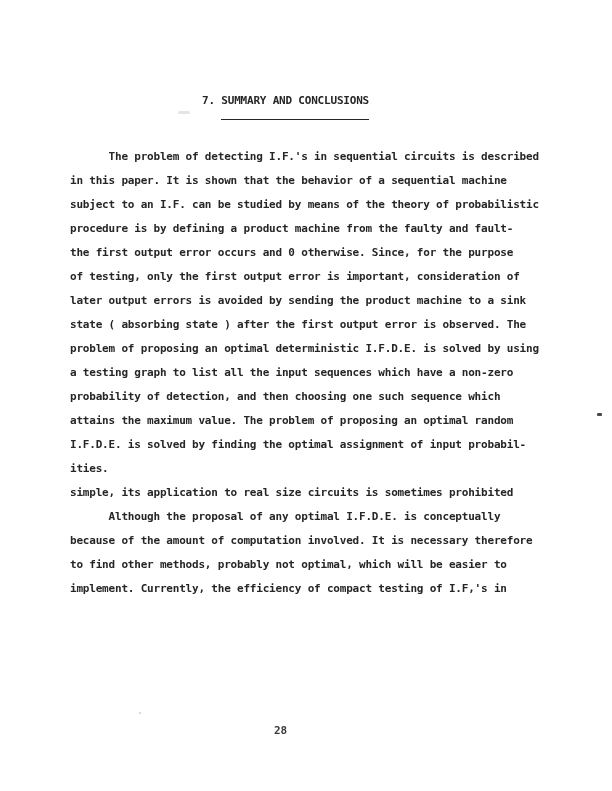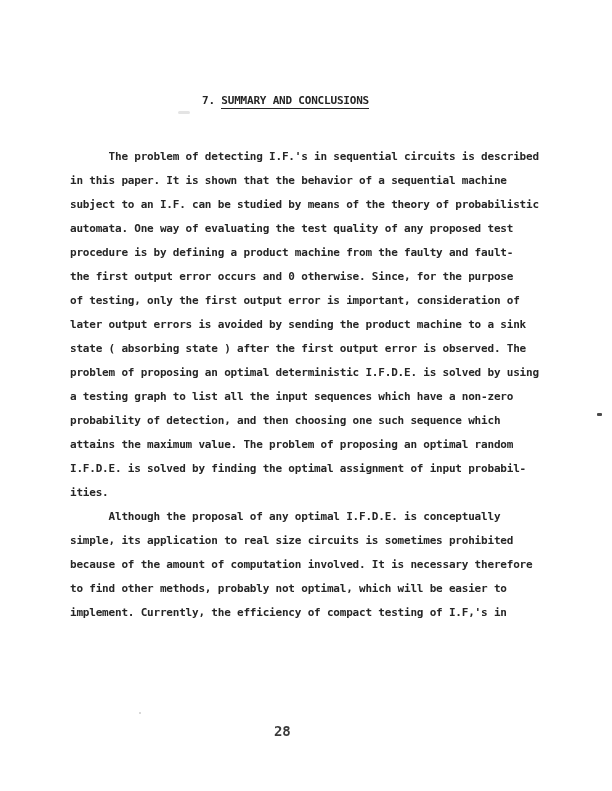--- a/index.html
+++ b/index.html
@@ -21,41 +21,41 @@
     left: 202px;
     top: 89px;
     font-size: 11px;
     font-weight: bold;
     line-height: 24px;
     letter-spacing: -0.2px;
     white-space: pre;
   }
   .heading .underlined {
     border-bottom: 1.5px solid #262626;
-    padding-bottom: 1px;
+    padding-bottom: 12px;
   }
   .body-text {
     position: absolute;
     left: 70px;
     top: 145px;
     width: 500px;
     font-size: 11px;
     font-weight: bold;
     line-height: 24px;
     letter-spacing: -0.2px;
   }
   .line {
     white-space: pre;
     height: 24px;
   }
   .pagenum {
     position: absolute;
     left: 274px;
     top: 719px;
-    font-size: 14px;
+    font-size: 11px;
     font-weight: bold;
     letter-spacing: -0.2px;
     line-height: 24px;
     color: #3a3a3a;
   }
   .artifact-dash {
     position: absolute;
     left: 597px;
     top: 413px;
     width: 5px;
@@ -86,34 +86,33 @@
 <body>
 
 <div class="page">
 
   <div class="heading"><span>7. </span><span class="underlined">SUMMARY AND CONCLUSIONS</span></div>
 
   <div class="body-text">
     <div class="line">      The problem of detecting I.F.'s in sequential circuits is described</div>
     <div class="line">in this paper. It is shown that the behavior of a sequential machine</div>
     <div class="line">subject to an I.F. can be studied by means of the theory of probabilistic</div>
-    <div class="line">automata. One way of evaluating the test quality of any proposed test</div>
     <div class="line">procedure is by defining a product machine from the faulty and fault-</div>
     <div class="line">the first output error occurs and 0 otherwise. Since, for the purpose</div>
     <div class="line">of testing, only the first output error is important, consideration of</div>
     <div class="line">later output errors is avoided by sending the product machine to a sink</div>
     <div class="line">state ( absorbing state ) after the first output error is observed. The</div>
     <div class="line">problem of proposing an optimal deterministic I.F.D.E. is solved by using</div>
     <div class="line">a testing graph to list all the input sequences which have a non-zero</div>
     <div class="line">probability of detection, and then choosing one such sequence which</div>
     <div class="line">attains the maximum value. The problem of proposing an optimal random</div>
     <div class="line">I.F.D.E. is solved by finding the optimal assignment of input probabil-</div>
     <div class="line">ities.</div>
+    <div class="line">simple, its application to real size circuits is sometimes prohibited</div>
     <div class="line">      Although the proposal of any optimal I.F.D.E. is conceptually</div>
-    <div class="line">simple, its application to real size circuits is sometimes prohibited</div>
     <div class="line">because of the amount of computation involved. It is necessary therefore</div>
     <div class="line">to find other methods, probably not optimal, which will be easier to</div>
     <div class="line">implement. Currently, the efficiency of compact testing of I.F,'s in</div>
   </div>
 
   <div class="pagenum">28</div>
 
   <div class="artifact-dash"></div>
   <div class="artifact-smudge"></div>
   <div class="artifact-speck"></div>

